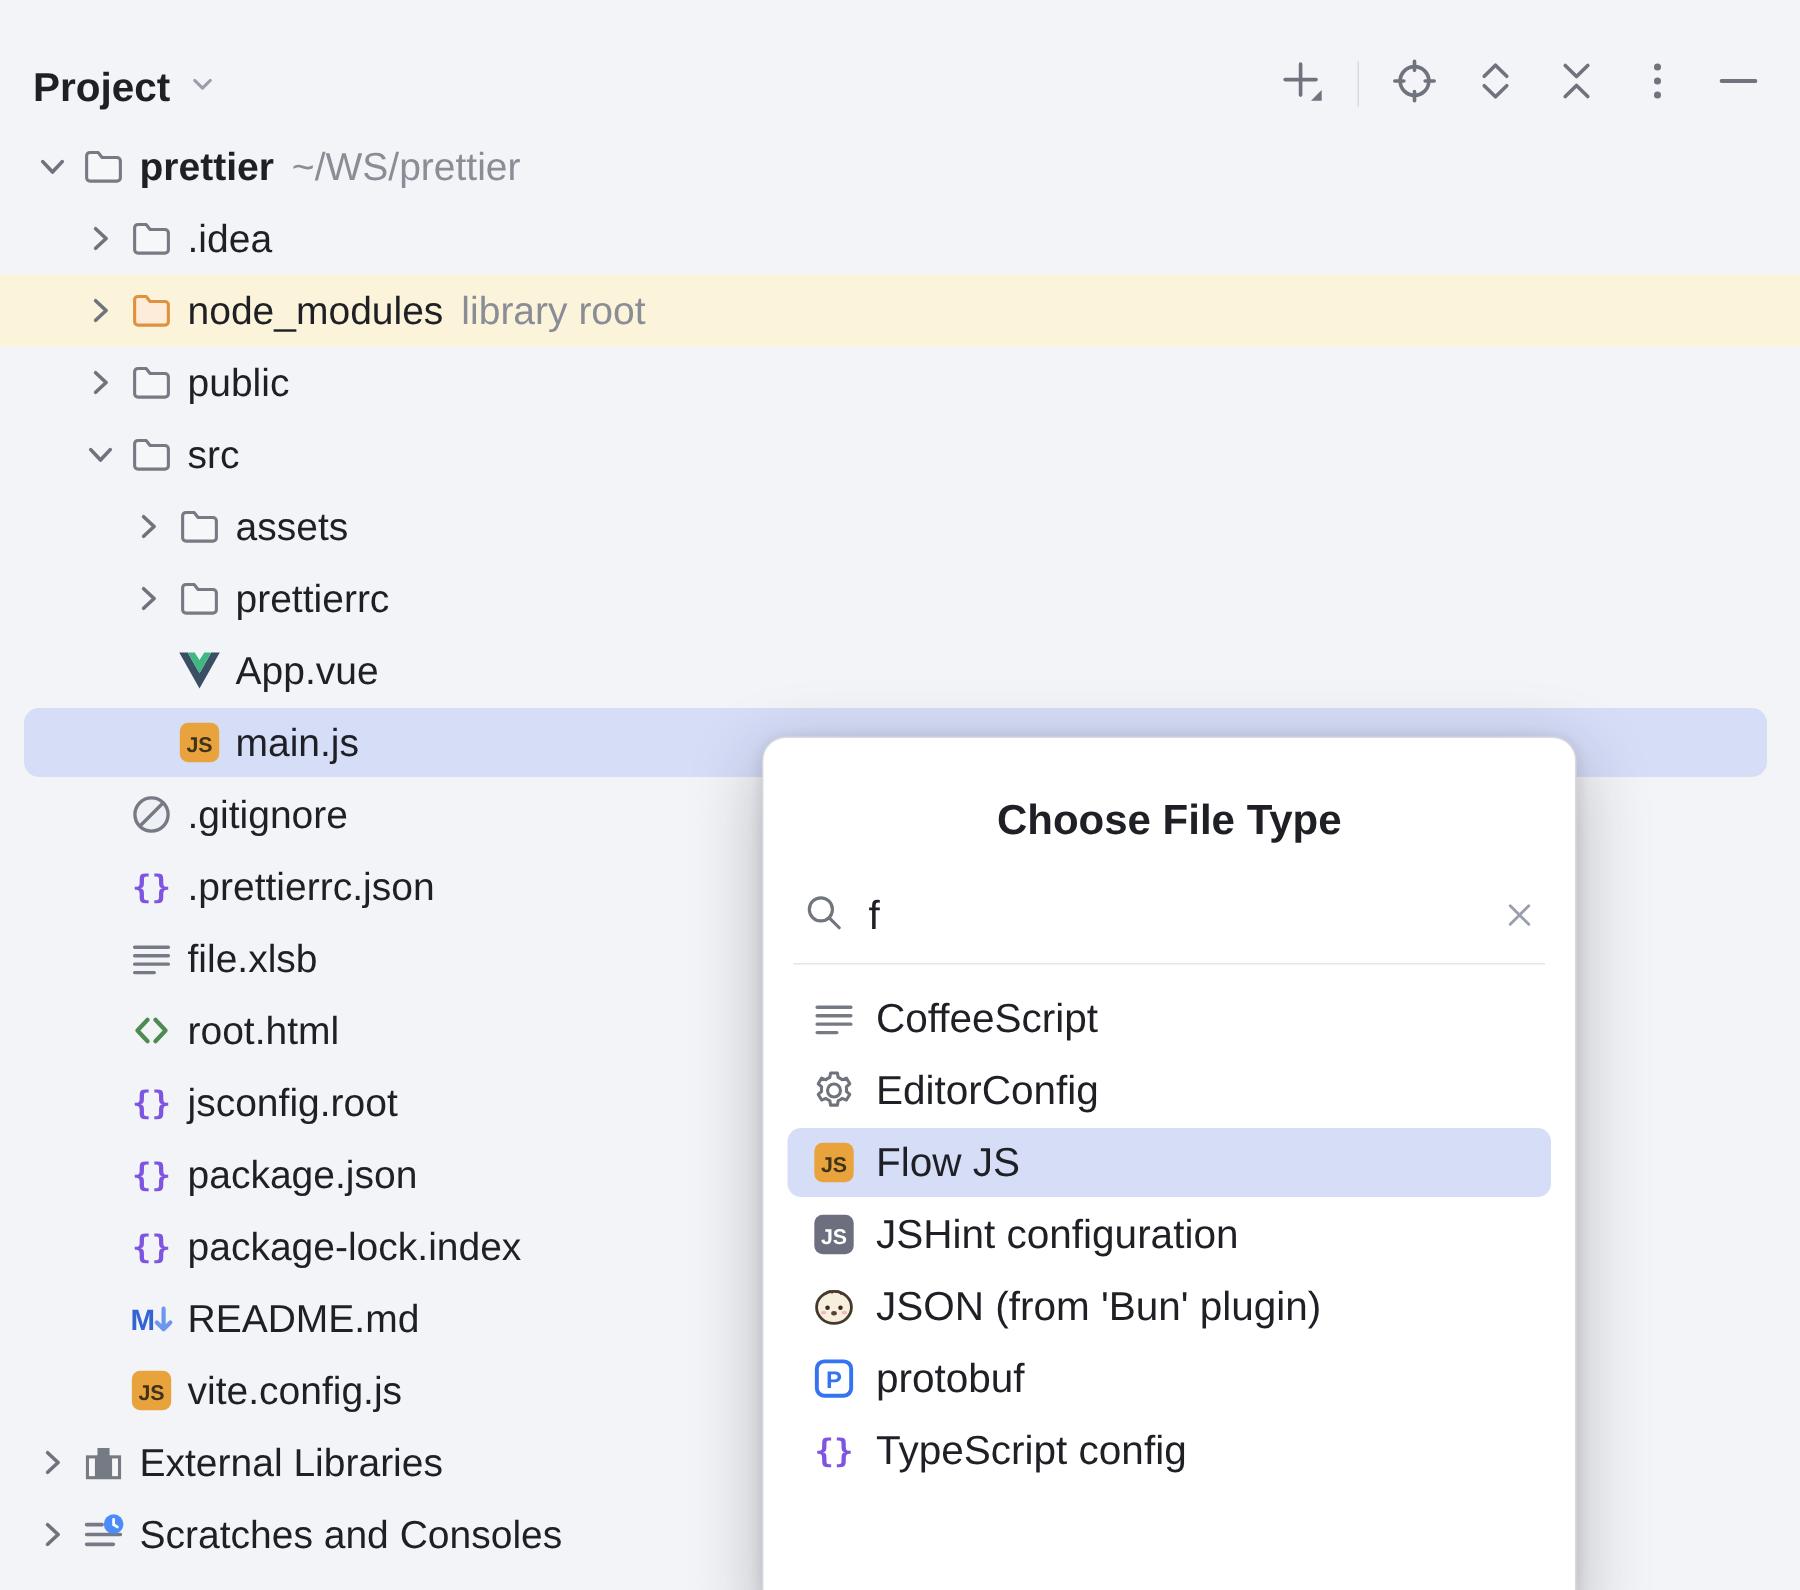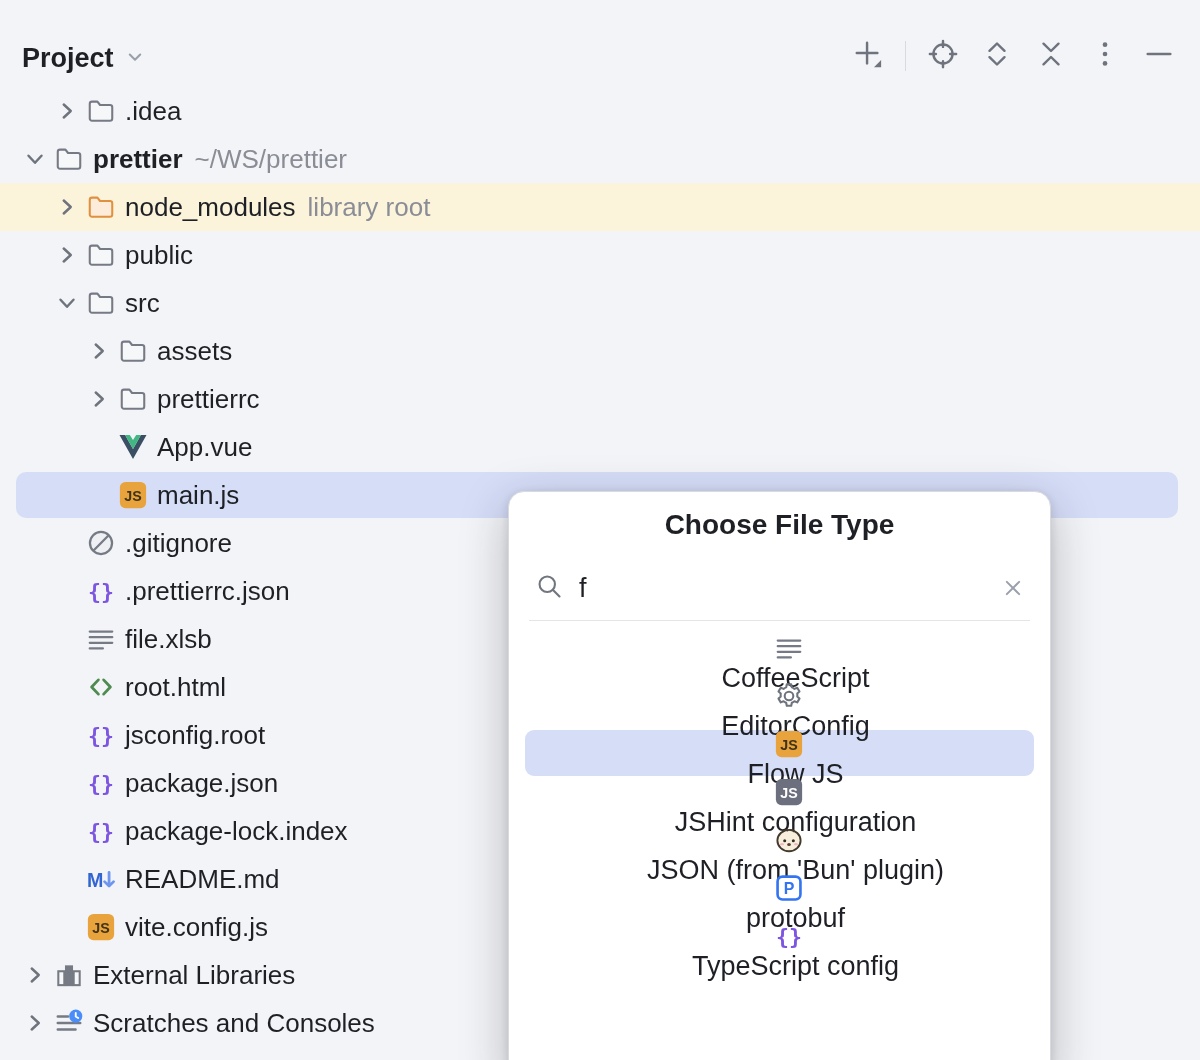--- a/index.html
+++ b/index.html
@@ -32,30 +32,30 @@
   .ficon{width:30px;height:30px;flex:none;margin-right:9px;display:flex;align-items:center;justify-content:center;}
   .ficon svg,.chev svg{display:block}
   .lbl.b{font-weight:700}
   .hint{color:var(--hint);margin-left:12px;}
   
   .popup{
     position:absolute;left:508px;top:491px;width:543px;height:590px;box-sizing:border-box;
     background:var(--popup-bg);border:1px solid #d8dadf;border-radius:16px;
     box-shadow:0 14px 48px rgba(25,28,40,.28), 0 2px 10px rgba(25,28,40,.12);
   }
-  .popup-title{padding-top:16px;text-align:center;font-size:28px;font-weight:700;line-height:34px;}
+  .popup-title{padding-top:38px;text-align:center;font-size:28px;font-weight:700;line-height:34px;}
   .search-row{display:flex;align-items:center;height:64px;margin:14px 24px 0 26px;}
   .search-row input{
     flex:1;border:none;outline:none;background:transparent;margin-left:16px;
     font-family:"Liberation Sans",sans-serif;font-size:27px;color:var(--text);padding:0;
   }
   .cbtn{background:none;border:none;padding:0;display:flex;cursor:default;}
   .psep{height:1px;background:var(--divider);margin:0 20px;}
   .plist{padding-top:12px;}
-  .prow{position:relative;display:flex;align-items:center;height:48px;padding-left:32px;font-size:27px;white-space:nowrap;flex-direction:column;}
+  .prow{position:relative;display:flex;align-items:center;height:48px;padding-left:32px;font-size:27px;white-space:nowrap;}
   .prow>*{position:relative;z-index:1;}
   .prow.sel::before{content:"";position:absolute;top:1px;bottom:1px;left:16px;right:16px;border-radius:9px;background:var(--sel-blue);z-index:0;}
   .prow .ficon{margin-right:13px;}
 </style>
 </head>
 <body>
 
 <div class="panel">
   <div class="header">
     <div class="ptitle">
@@ -99,46 +99,46 @@
         </button>
         <button class="tbtn">
           <span><svg width="30" height="30" viewBox="0 0 16 16" fill="none">
               <path d="M2 8h12" stroke="#6e737d" stroke-width="1.4" stroke-linecap="round"></path>
             </svg></span>
         </button>
       </div>
   </div>
 
   <div class="tree" id="tree">
-      <div class="trow lvl2">
-        <span class="chev">
-          <svg width="26" height="26" viewBox="0 0 16 16" fill="none">
-            <path d="M6 4 10.3 8 6 12" stroke="#6e737d" stroke-width="1.5" stroke-linecap="round" stroke-linejoin="round"></path>
-          </svg>
-        </span>
-        <span class="ficon">
-          <svg width="30" height="30" viewBox="0 0 16 16">
-            <path d="M2 4.2C2 3.54 2.54 3 3.2 3h2.9l1.4 1.8h5.3c.66 0 1.2.54 1.2 1.2v6c0 .66-.54 1.2-1.2 1.2H3.2C2.54 13.2 2 12.66 2 12Z" fill="#f6f7f9" stroke="#757a84" stroke-width="1.1" stroke-linejoin="round"></path>
-          </svg>
-        </span>
-        <span class="lbl">.idea</span>
-      </div>
       <div class="trow lvl1">
         <span class="chev">
           <svg width="26" height="26" viewBox="0 0 16 16" fill="none">
             <path d="M4 6 8 10.3 12 6" stroke="#6e737d" stroke-width="1.5" stroke-linecap="round" stroke-linejoin="round"></path>
           </svg>
         </span>
         <span class="ficon">
           <svg width="30" height="30" viewBox="0 0 16 16">
             <path d="M2 4.2C2 3.54 2.54 3 3.2 3h2.9l1.4 1.8h5.3c.66 0 1.2.54 1.2 1.2v6c0 .66-.54 1.2-1.2 1.2H3.2C2.54 13.2 2 12.66 2 12Z" fill="#f6f7f9" stroke="#757a84" stroke-width="1.1" stroke-linejoin="round"></path>
           </svg>
         </span>
         <span class="lbl b">prettier</span>
         <span class="hint">~/WS/prettier</span>
+      </div>
+      <div class="trow lvl2">
+        <span class="chev">
+          <svg width="26" height="26" viewBox="0 0 16 16" fill="none">
+            <path d="M6 4 10.3 8 6 12" stroke="#6e737d" stroke-width="1.5" stroke-linecap="round" stroke-linejoin="round"></path>
+          </svg>
+        </span>
+        <span class="ficon">
+          <svg width="30" height="30" viewBox="0 0 16 16">
+            <path d="M2 4.2C2 3.54 2.54 3 3.2 3h2.9l1.4 1.8h5.3c.66 0 1.2.54 1.2 1.2v6c0 .66-.54 1.2-1.2 1.2H3.2C2.54 13.2 2 12.66 2 12Z" fill="#f6f7f9" stroke="#757a84" stroke-width="1.1" stroke-linejoin="round"></path>
+          </svg>
+        </span>
+        <span class="lbl">.idea</span>
       </div>
       <div class="trow lvl2 hl-yellow">
         <span class="chev">
           <svg width="26" height="26" viewBox="0 0 16 16" fill="none">
             <path d="M6 4 10.3 8 6 12" stroke="#6e737d" stroke-width="1.5" stroke-linecap="round" stroke-linejoin="round"></path>
           </svg>
         </span>
         <span class="ficon">
           <svg width="30" height="30" viewBox="0 0 16 16">
             <path d="M2 4.2C2 3.54 2.54 3 3.2 3h2.9l1.4 1.8h5.3c.66 0 1.2.54 1.2 1.2v6c0 .66-.54 1.2-1.2 1.2H3.2C2.54 13.2 2 12.66 2 12Z" fill="#fcecd9" stroke="#e0913f" stroke-width="1.1" stroke-linejoin="round"></path>

